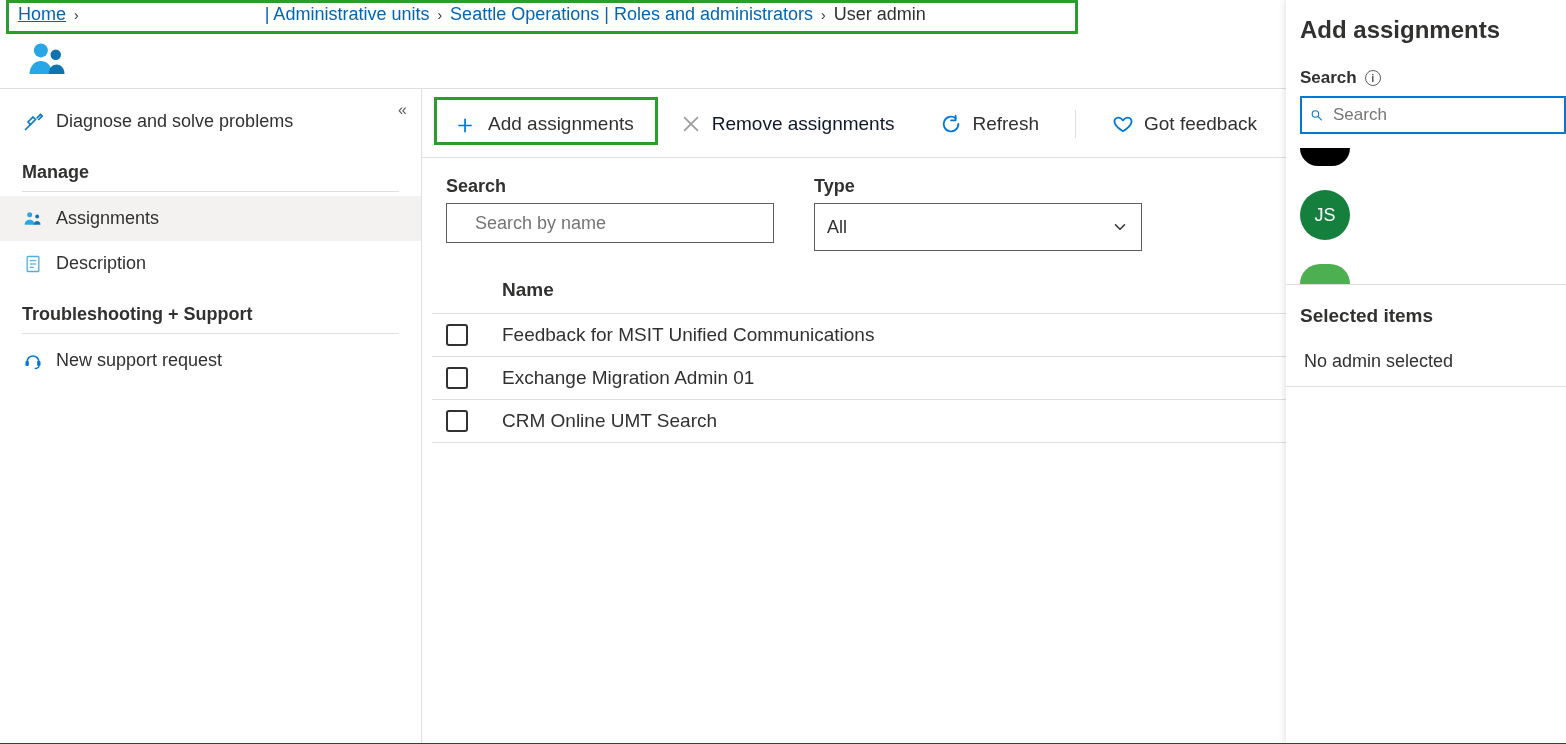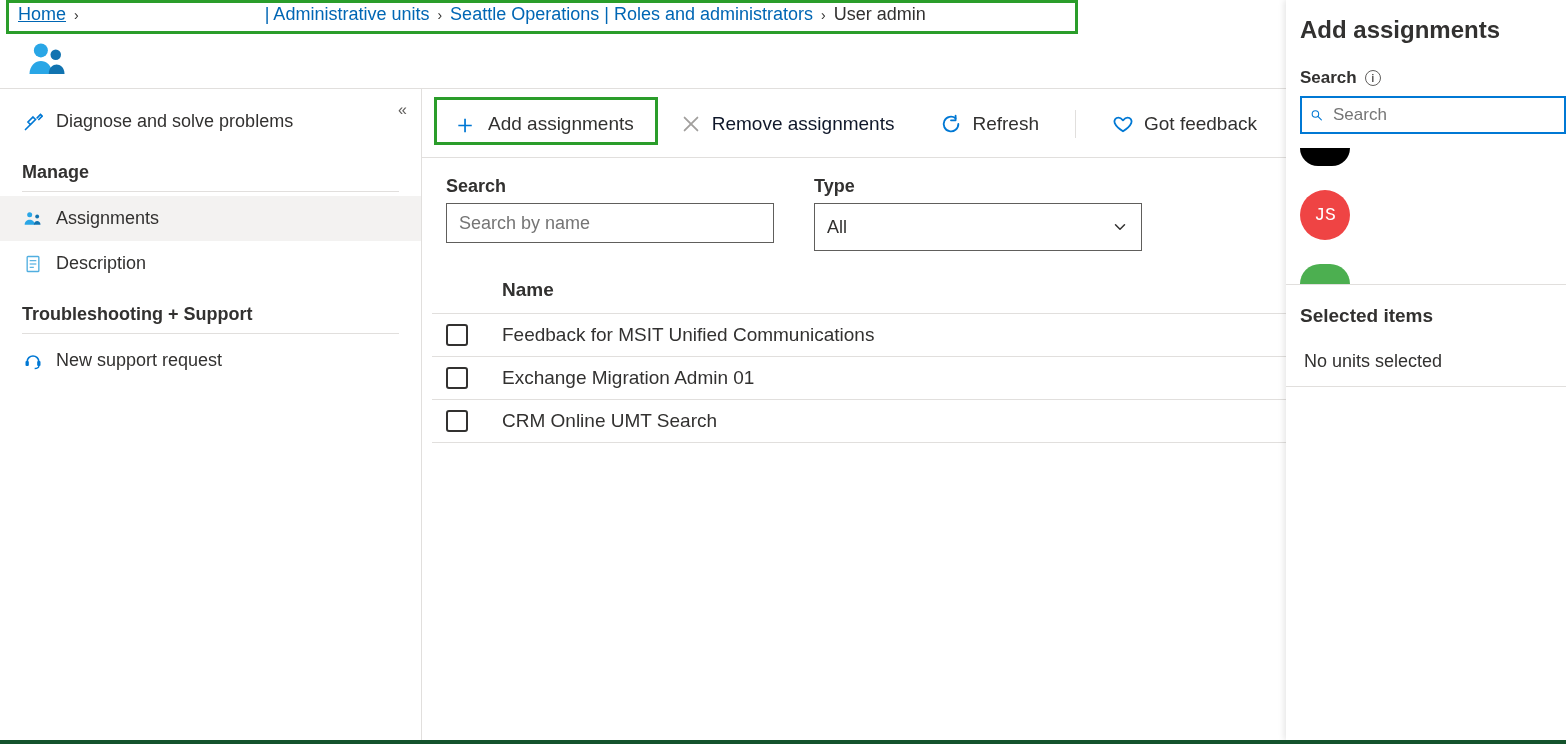--- a/index.html
+++ b/index.html
@@ -11,21 +11,21 @@
     background: #fff;
     height: 100%;
   }
   .root {
     display: flex;
     flex-direction: column;
     width: 1566px;
     height: 744px;
     position: relative;
     overflow: hidden;
-    border-bottom: 4px solid #14532d;
+    border-bottom: 1px solid #14532d;
   }
 
   
   .breadcrumb-wrap {
     padding: 4px 18px 8px 18px;
     position: relative;
   }
   .breadcrumb {
     display: flex;
     align-items: center;
@@ -150,21 +150,21 @@
     gap: 40px;
     padding: 18px 24px 6px 24px;
   }
   .filter-col { display:flex; flex-direction:column; gap:6px; }
   .filter-label { font-size:18px; font-weight:600; }
   .filter-input {
     width: 328px;
     height: 40px;
     border: 1px solid #605e5c;
     font-size: 18px;
-    padding: 0 12px;
+    padding: 0 28px;
     font-family: inherit;
   }
   .filter-select {
     width: 328px;
     height: 48px;
     border: 1px solid #605e5c;
     font-size: 18px;
     padding: 0 12px;
     display:flex; align-items:center; justify-content:space-between;
     cursor:pointer;
@@ -246,21 +246,21 @@
   .rp-item .rp-label { font-size:17px; color:#323130; }
   .rp-item.partial-top { padding-top:0; }
   .rp-item.selected { background:#edebe9; }
   .avatar {
     width:50px;height:50px;border-radius:50%;
     display:flex;align-items:center;justify-content:center;
     color:#fff; font-size:18px; font-weight:500;
   }
   .av-black { background:#000; }
   .av-pink { background:#e07b7b; }
-  .av-orange { background:#ef4444;font-family:Liberation Mono, monospace; }
+  .av-orange { background:#15803d; }
   .av-green { background:#4caf50; }
   .rp-section-title {
     font-size:19px;font-weight:600;
     padding: 20px 14px 10px 14px;
     border-top:1px solid #e1dfdd;
   }
   .rp-empty {
     padding: 14px 18px;
     font-size:18px;
     color:#323130;
@@ -454,16 +454,16 @@
         <div class="avatar av-orange">JS</div>
         <span class="rp-label"></span>
       </div>
       <div class="rp-item" style="padding-bottom:0">
         <div class="avatar av-green" style="height:20px;border-radius:25px 25px 0 0"></div>
         <span class="rp-label"></span>
       </div>
     </div>
 
     <div class="rp-section-title">Selected items</div>
-    <div class="rp-empty">No units selected</div>
+    <div class="rp-empty">No admin selected</div>
   </div>
 
 </div>
 
 </body></html>

